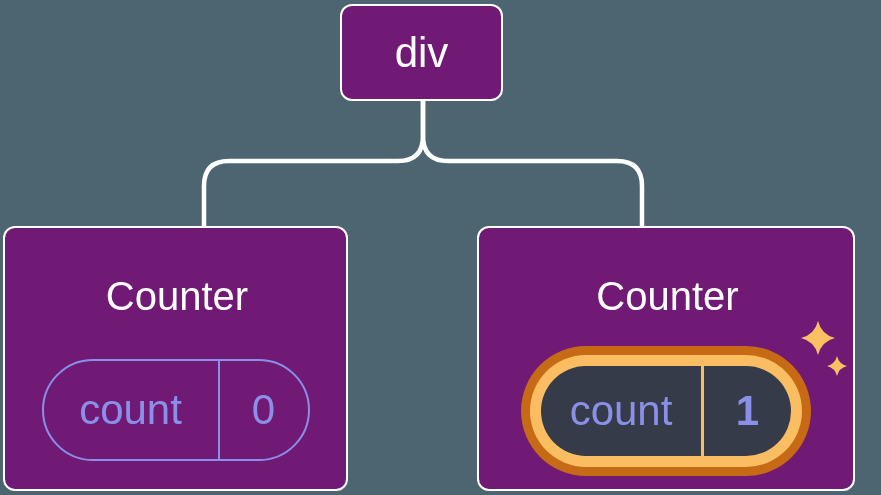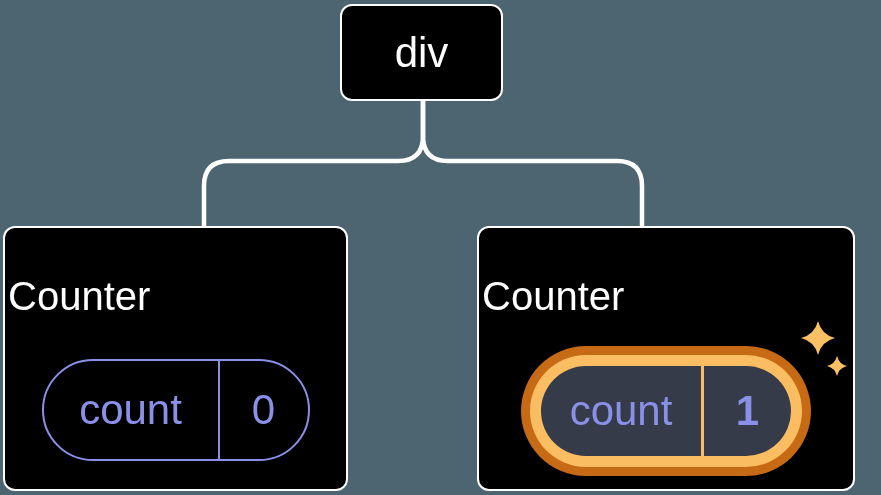--- a/index.html
+++ b/index.html
@@ -17,21 +17,21 @@
   .connector-svg {
     position: absolute;
     left: 0;
     top: 0;
     width: 881px;
     height: 495px;
   }
   .node {
     position: absolute;
     box-sizing: border-box;
-    background: #000000;
+    background: #701a75;
     border: 2.5px solid #FFFFFF;
     border-radius: 12px;
   }
   .root-box {
     left: 340px;
     top: 4px;
     width: 163px;
     height: 97px;
     display: flex;
     align-items: center;
@@ -50,20 +50,21 @@
     left: 477px;
     top: 226px;
     width: 378px;
     height: 265px;
   }
   .card-title {
     position: absolute;
     top: 46px;
     left: 3px;
     right: 0;
+    text-align: center;
     color: #FFFFFF;
     font-size: 40px;
     font-weight: 500;
     line-height: 44px;
   }
   .pill {
     position: absolute;
     left: 50%;
     transform: translateX(-50%);
     box-sizing: border-box;

